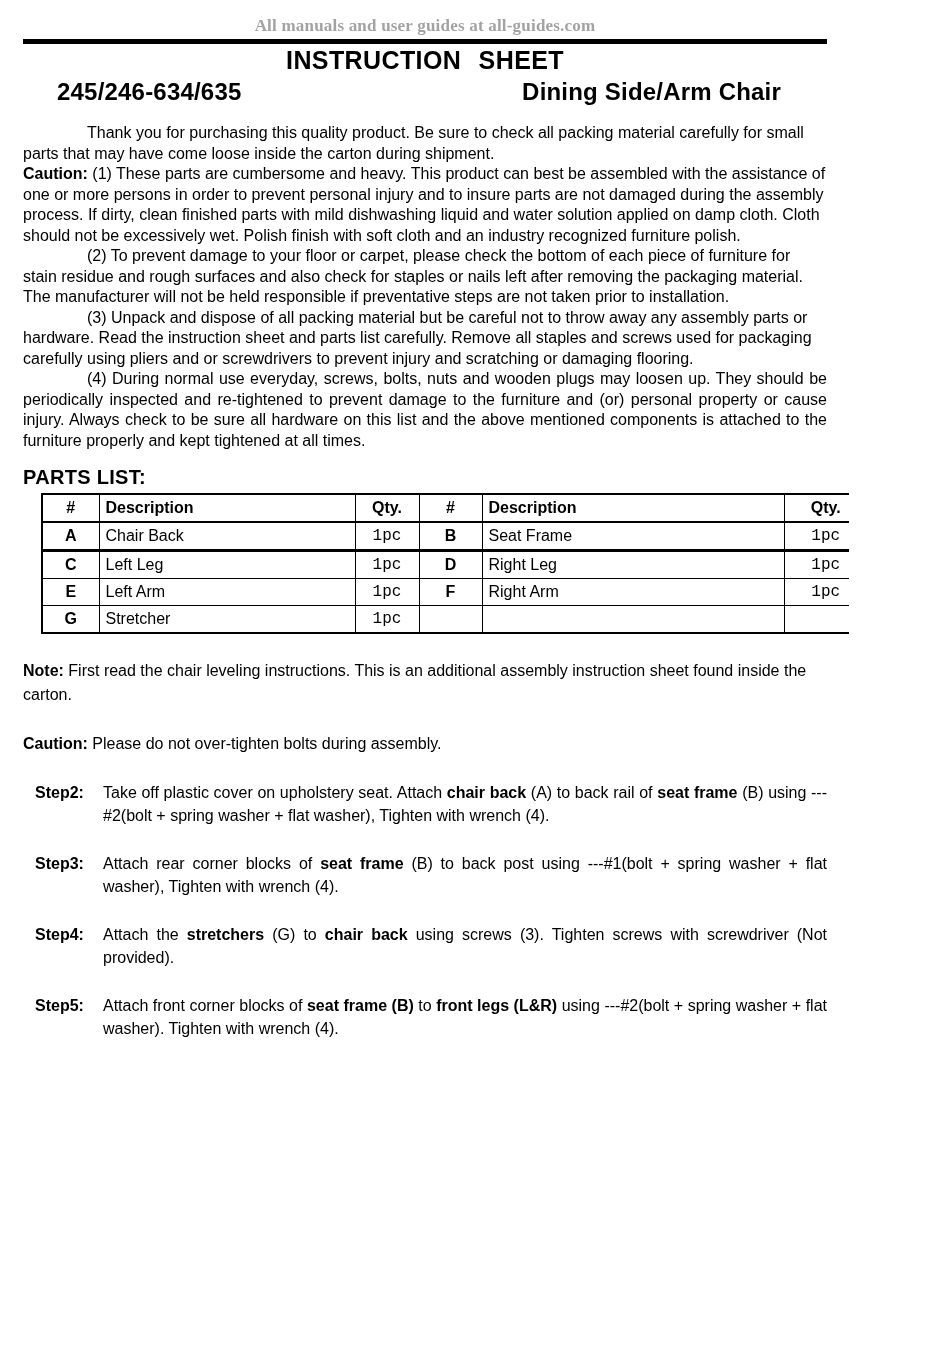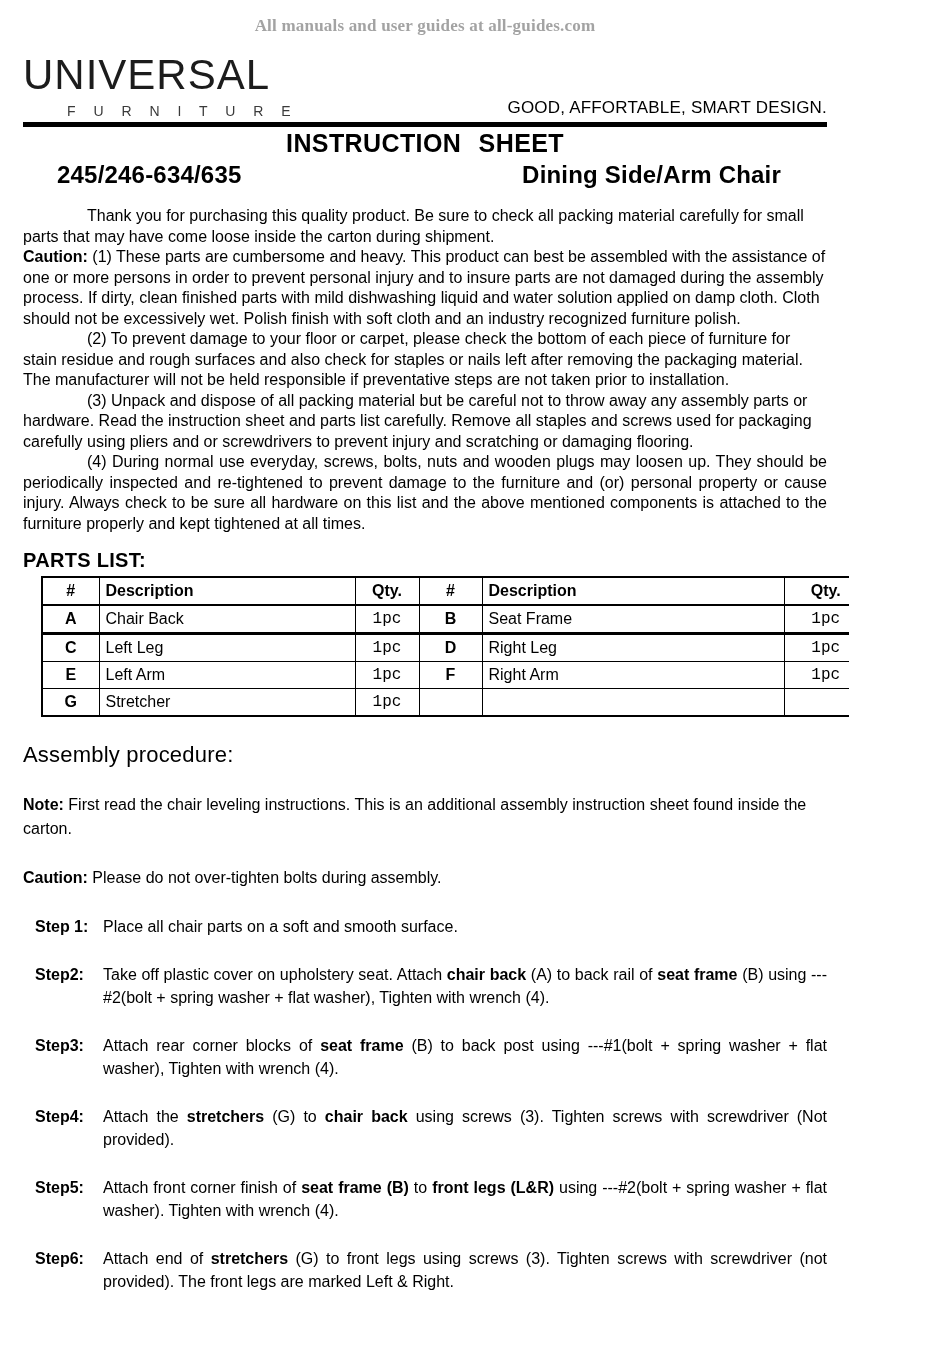--- a/index.html
+++ b/index.html
@@ -45,27 +45,20 @@
   .step.justify .step-body { text-align:justify; }
   b { font-weight:bold; }
 </style>
 </head>
 <body>
 
 <div class="page">
 
   <div class="watermark">All manuals and user guides at all-guides.com</div>
 
-  <div class="header-row">
-    <div class="brand">
-      <div class="brand-name">UNIVERSAL</div>
-      <div class="brand-sub">F U R N I T U R E</div>
-    </div>
-    <div class="tagline">GOOD, AFFORTABLE, SMART DESIGN.</div>
-  </div>
 
   <div class="rule"></div>
 
   <div class="doc-title">INSTRUCTION SHEET</div>
 
   <div class="title-row">
     <div class="model">245/246-634/635</div>
     <div class="product">Dining Side/Arm Chair</div>
   </div>
 
@@ -127,47 +120,38 @@
           <td class="c-id">G</td>
           <td class="c-desc">Stretcher</td>
           <td class="c-qty">1pc</td>
           <td class="c-id"></td>
           <td class="c-desc"></td>
           <td class="c-qty"></td>
         </tr>
       </tbody>
   </table>
 
-  <div class="assembly-heading">Assembly procedure:</div>
 
   <div id="notes">
       <div class="note"><b>Note:</b><span> First read the chair leveling instructions.  This is an additional assembly instruction sheet found inside the carton.</span></div>
       <div class="note"><b>Caution:</b><span> Please do not over-tighten bolts during assembly.</span></div>
     </div>
 
   <div class="steps" id="steps">
-      <div class="step">
-        <b class="step-label">Step 1:</b>
-        <div class="step-body"><span>Place all chair parts on a soft and smooth surface.</span></div>
-      </div>
       <div class="step justify">
         <b class="step-label">Step2:</b>
         <div class="step-body"><span>Take off plastic cover on upholstery seat. Attach </span><b>chair back</b><span> (A) to back rail of </span><b>seat frame</b><span> (B) using ---#2(bolt + spring washer + flat washer), Tighten with wrench (4).</span></div>
       </div>
       <div class="step justify">
         <b class="step-label">Step3:</b>
         <div class="step-body"><span>Attach rear corner blocks of </span><b>seat frame</b><span> (B) to back post using ---#1(bolt + spring washer + flat washer), Tighten with wrench (4).</span></div>
       </div>
       <div class="step justify">
         <b class="step-label">Step4:</b>
         <div class="step-body"><span>Attach the </span><b>stretchers</b><span> (G) to </span><b>chair back</b><span> using screws (3). Tighten screws with screwdriver (Not provided).</span></div>
       </div>
       <div class="step justify">
         <b class="step-label">Step5:</b>
-        <div class="step-body"><span>Attach front corner finish of </span><b>seat frame (B)</b><span> to </span><b>front legs (L&amp;R)</b><span> using ---#2(bolt + spring washer + flat washer). Tighten with wrench (4).</span></div>
-      </div>
-      <div class="step justify">
-        <b class="step-label">Step6:</b>
-        <div class="step-body"><span>Attach end of </span><b>stretchers</b><span> (G) to front legs using screws (3). Tighten screws with screwdriver (not provided). The front legs are marked Left &amp; Right.</span></div>
+        <div class="step-body"><span>Attach front corner blocks of </span><b>seat frame (B)</b><span> to </span><b>front legs (L&amp;R)</b><span> using ---#2(bolt + spring washer + flat washer). Tighten with wrench (4).</span></div>
       </div>
     </div>
 
 </div>
 
 </body></html>

